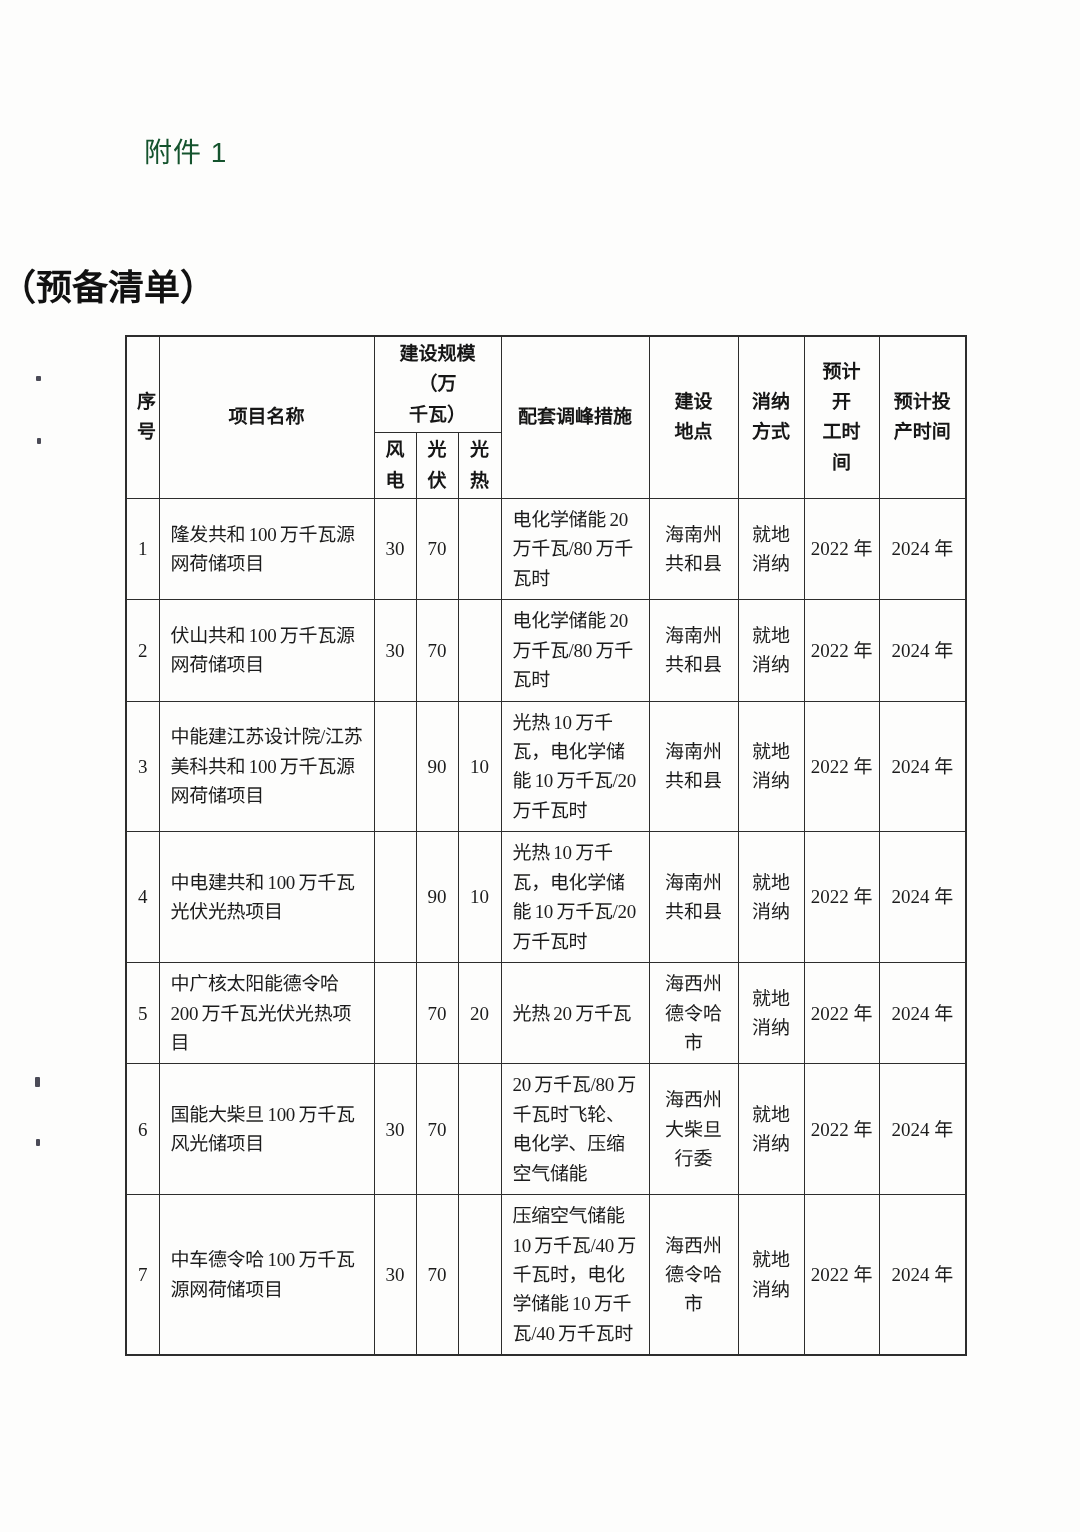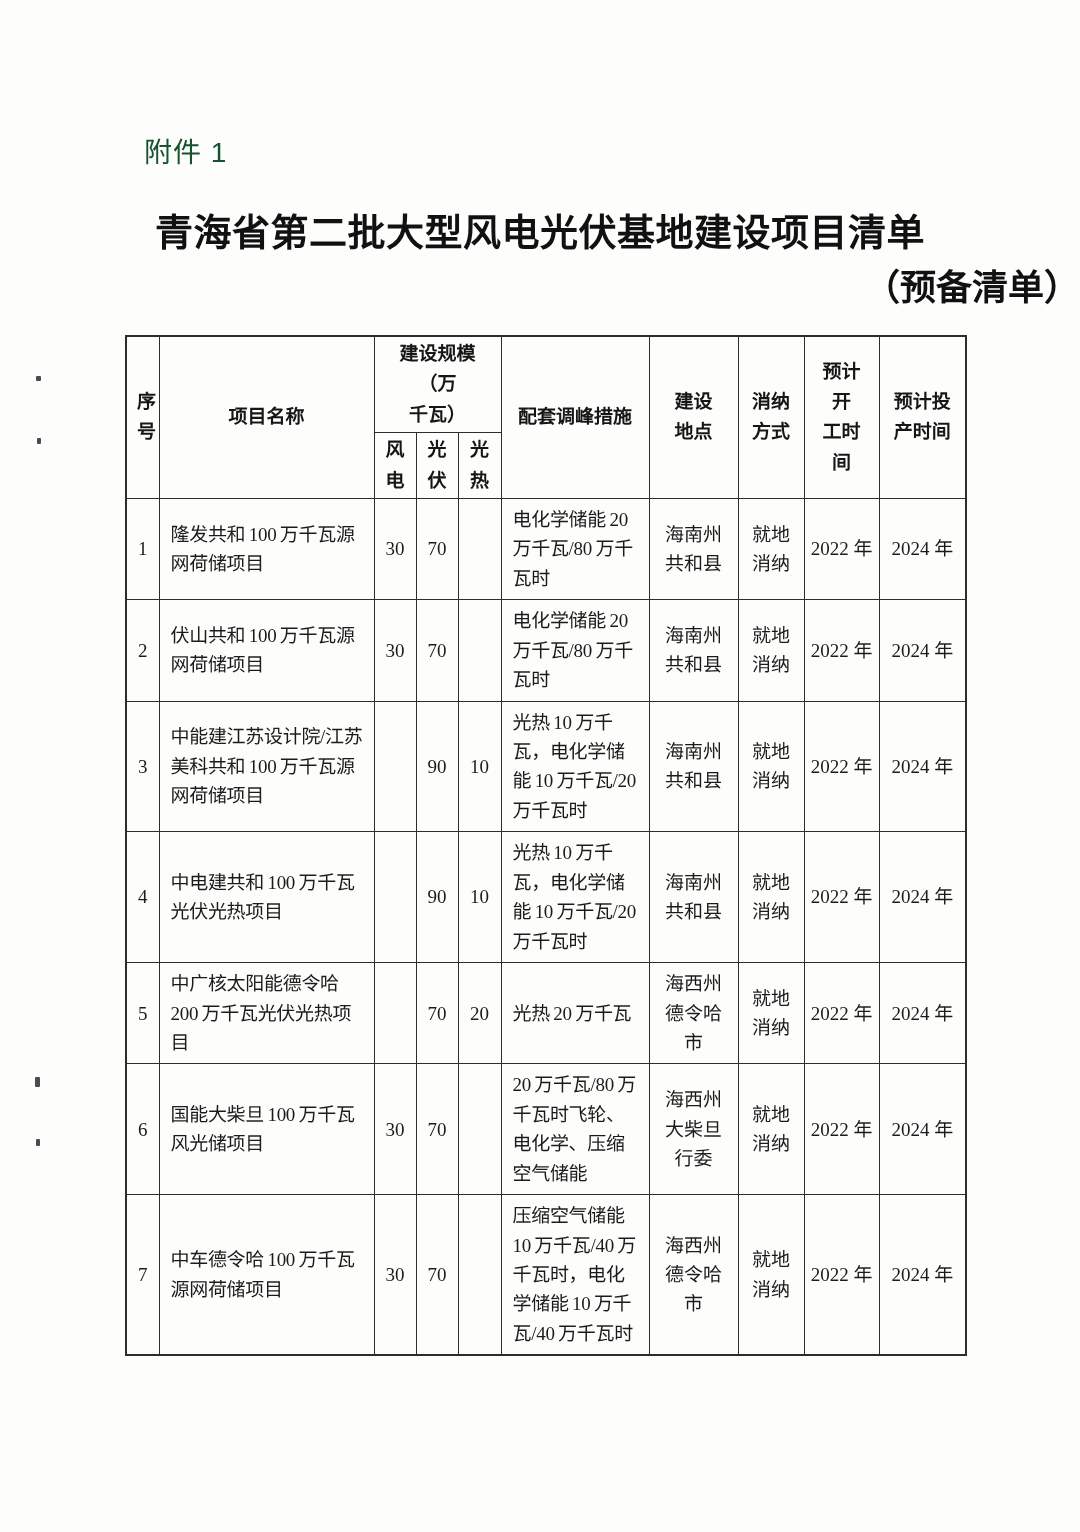--- a/index.html
+++ b/index.html
@@ -35,21 +35,21 @@
     font-size: 38px;
     font-weight: bold;
     letter-spacing: 0.5px;
     color: #111;
   }
   .doc-subtitle {
     position: absolute;
     left: 0;
     top: 258px;
     width: 1080px;
-    text-align: right;
+    text-align: left;
     font-size: 36px;
     font-weight: bold;
     color: #111;
   }
   table.projects {
     position: absolute;
     left: 125px;
     top: 335px;
     width: 840px;
     border-collapse: collapse;
@@ -98,21 +98,20 @@
 <body>
 
 <div class="page">
 
   <div class="speck" id="speck1"></div>
   <div class="speck" id="speck2"></div>
   <div class="speck" id="speck3"></div>
   <div class="speck" id="speck4"></div>
 
   <div class="attachment-label">附件 1</div>
-  <div class="doc-title">青海省第二批大型风电光伏基地建设项目清单</div>
   <div class="doc-subtitle">（预备清单）</div>
 
   <table class="projects">
     <colgroup>
       <col style="width:33px">
       <col style="width:215px">
       <col style="width:42px">
       <col style="width:42px">
       <col style="width:43px">
       <col style="width:148px">

